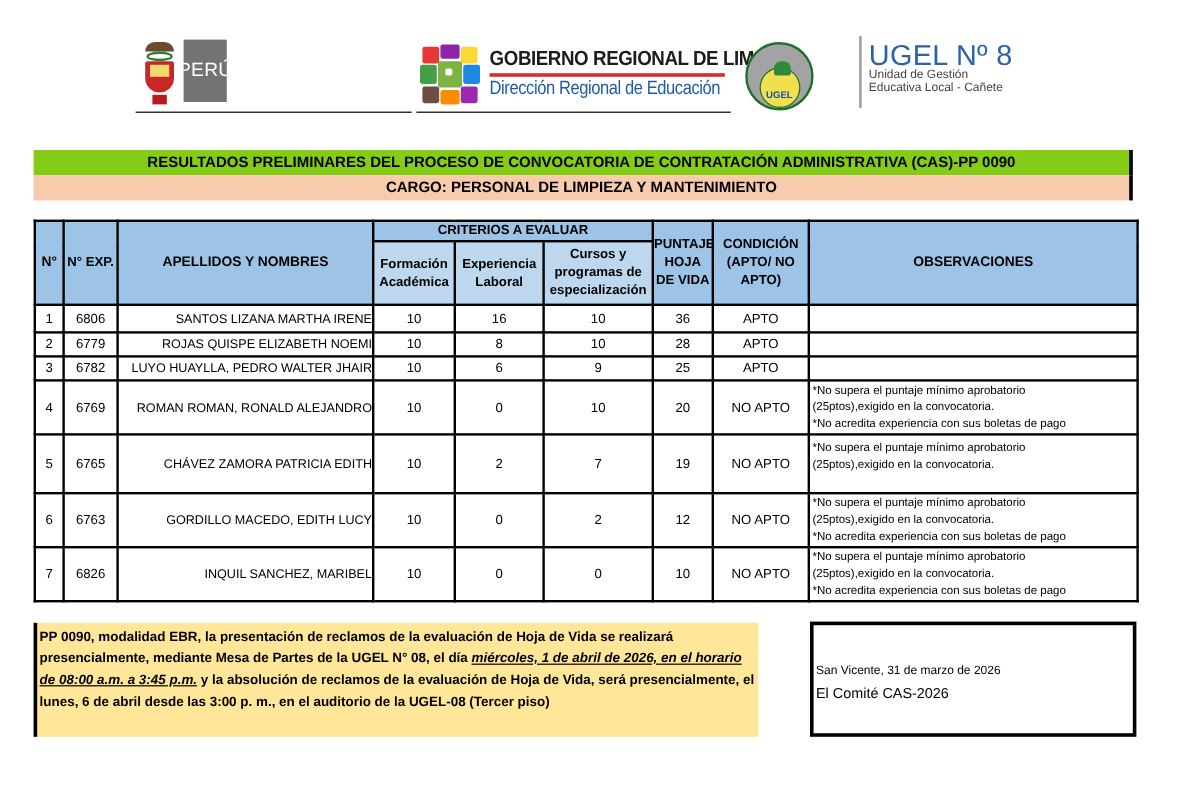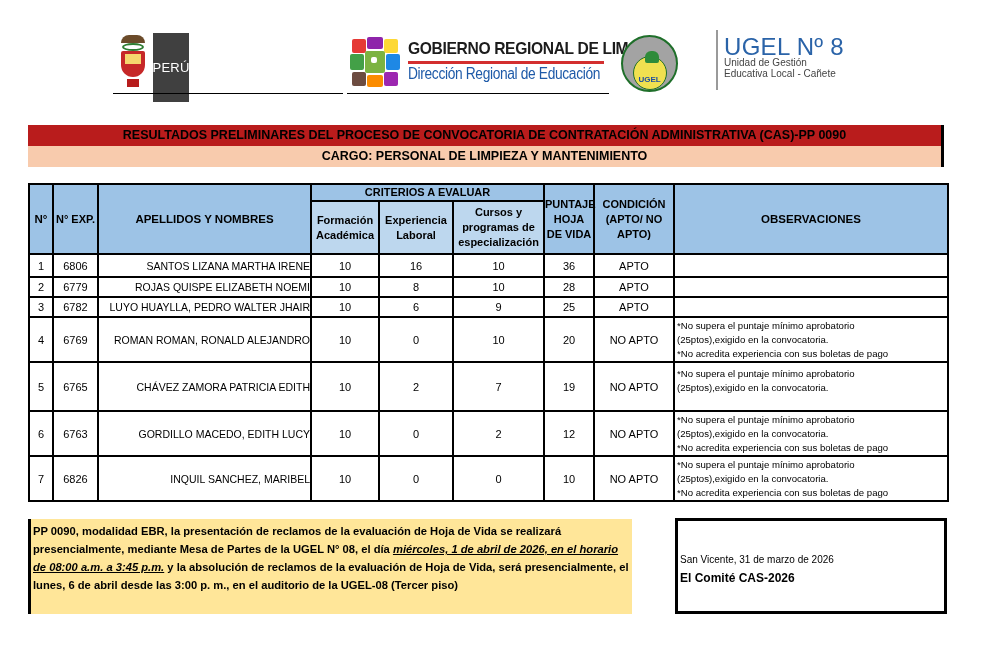--- a/index.html
+++ b/index.html
@@ -6,63 +6,63 @@
     body { width: 1000px; height: 670px; position: relative; overflow: hidden; font-family: "Liberation Sans", sans-serif; color: #000; }
 
     
     .logo-minedu { position: absolute; left: 113px; top: 33px; width: 183px; height: 59px; display: flex; }
     .logo-minedu .shield { width: 40px; height: 59px; position: relative; }
     .logo-minedu .shield .crest-top { position: absolute; left: 8px; top: 2px; width: 24px; height: 8px; border-radius: 12px 12px 0 0; background: #6b4b2a; }
     .logo-minedu .shield .crest-wreath { position: absolute; left: 9px; top: 10px; width: 22px; height: 8px; border-radius: 50%; border: 2px solid #2e7d32; box-sizing: border-box; }
     .logo-minedu .shield .crest-body { position: absolute; left: 8px; top: 18px; width: 24px; height: 26px; background: #c62828; border-radius: 2px 2px 12px 12px; }
     .logo-minedu .shield .crest-inner { position: absolute; left: 12px; top: 21px; width: 16px; height: 10px; background: #f5d76e; }
     .logo-minedu .shield .crest-base { position: absolute; left: 14px; top: 46px; width: 12px; height: 8px; background: #b71c1c; }
-    .logo-minedu .peru { width: 36px; height: 69px; background: #404040; color: #fff; font-size: 13px; display: flex; align-items: center; justify-content: center; letter-spacing: 0.2px; }
+    .logo-minedu .peru { width: 36px; height: 52px; background: #737373; color: #fff; font-size: 16px; display: flex; align-items: center; justify-content: center; letter-spacing: 0.2px; }
     .logo-minedu .min { flex: 1; background: #5f5f5f; color: #fff; font-size: 11px; line-height: 13px; padding: 18px 0 0 7px; box-sizing: border-box; }
     .logo-minedu-line { position: absolute; left: 113px; top: 93px; width: 230px; height: 1px; background: #000; }
 
     .logo-gore { position: absolute; left: 350px; top: 37px; width: 256px; height: 52px; }
     .gore-mark { position: absolute; left: 0; top: 0; width: 50px; height: 52px; }
     .gore-mark span { position: absolute; display: block; border-radius: 2px; }
     .gore-title { position: absolute; left: 58px; top: 2px; font-size: 17px; font-weight: bold; color: #1c1c1c; letter-spacing: -0.4px; transform: scaleX(0.92); transform-origin: left; white-space: nowrap; }
     .gore-rule { position: absolute; left: 58px; top: 24px; width: 196px; height: 3px; background: #d32f2f; }
     .gore-sub { position: absolute; left: 58px; top: 28px; font-size: 16px; color: #1e5aa8; letter-spacing: -0.4px; transform: scaleX(0.86); transform-origin: left; white-space: nowrap; }
     .logo-gore-line { position: absolute; left: 347px; top: 93px; width: 262px; height: 1px; background: #000; }
 
     .logo-ugel-circle { position: absolute; left: 621px; top: 35px; width: 57px; height: 57px; border-radius: 50%; background: #a3a3a3; border: 2px solid #1f6f2a; box-sizing: border-box; display: flex; align-items: flex-end; justify-content: center; }
     .logo-ugel-circle .inner { width: 34px; height: 34px; border-radius: 50%; background: #f0e050; border: 1px solid #1f6f2a; display: flex; align-items: flex-end; justify-content: center; font-size: 8px; font-weight: bold; color: #1f4fa0; padding-bottom: 5px; box-sizing: border-box; }
     .logo-ugel-circle .fig { position: absolute; top: 14px; left: 22px; width: 14px; height: 12px; background: #2e8b3a; border-radius: 6px 6px 2px 2px; }
 
     .logo-ugel8 { position: absolute; left: 716px; top: 30px; height: 60px; border-left: 2px solid #9a9a9a; padding-left: 6px; }
     .logo-ugel8 .t1 { font-size: 24px; color: #2a63a8; line-height: 20px; margin-top: 7px; letter-spacing: 0.3px; }
     .logo-ugel8 .t2 { font-size: 10px; color: #444; line-height: 11px; }
 
     
-    .band-title { position: absolute; left: 28px; top: 125px; width: 916px; height: 21px; background: #b91c1c; font-weight: bold; font-size: 12.5px; text-align: center; line-height: 21px; border-right: 3px solid #000; box-sizing: border-box; }
+    .band-title { position: absolute; left: 28px; top: 125px; width: 916px; height: 21px; background: #84cc16; font-weight: bold; font-size: 12.5px; text-align: center; line-height: 21px; border-right: 3px solid #000; box-sizing: border-box; }
     .band-cargo { position: absolute; left: 28px; top: 146px; width: 916px; height: 21px; background: #f8cbad; font-weight: bold; font-size: 12.5px; text-align: center; line-height: 21px; border-right: 3px solid #000; box-sizing: border-box; }
 
     
     table.results { position: absolute; left: 28px; top: 183px; width: 919px; border-collapse: collapse; table-layout: fixed; font-size: 11px; }
     table.results th, table.results td { border: 2px solid #000; padding: 0; }
     table.results th { background: #9dc3e6; font-weight: bold; text-align: center; }
     table.results th.sub { background: #bdd7ee; }
     table.results td { text-align: center; height: 18px; }
     table.results td.name { text-align: right; padding-left: 4px; font-size: 10.5px; white-space: nowrap; }
     table.results td.obs { text-align: left; padding-left: 2px; font-size: 9.6px; line-height: 14px; vertical-align: middle; white-space: nowrap; margin-top: 40px; }
     table.results tr.tall td { height: 43px; }
     .hdr-main { font-size: 11.5px; }
     .hdr-small { font-size: 11px; line-height: 15px; }
 
     
     .notice { position: absolute; left: 28px; top: 519px; width: 604px; height: 95px; background: #ffe699; border-left: 3px solid #000; box-sizing: border-box; padding: 3px 0 0 2px; font-size: 11.2px; font-weight: bold; line-height: 18px; overflow: hidden; }
     .notice u { font-style: italic; }
 
     .signature-box { position: absolute; left: 675px; top: 518px; width: 272px; height: 96px; border: 3px solid #000; box-sizing: border-box; }
     .sig-date { position: absolute; left: 2px; top: 33px; font-size: 10px; white-space: nowrap; }
-    .sig-committee { position: absolute; left: 2px; top: 50px; font-size: 12px; font-weight: bold; white-space: nowrap; }
+    .sig-committee { position: absolute; left: 2px; top: 50px; font-size: 12px; font-weight: normal; white-space: nowrap; }
   </style>
 </head>
 <body>
 
 <div class="logo-minedu">
   <div class="shield">
     <span class="crest-top"></span>
       <span class="crest-wreath"></span>
       <span class="crest-body"></span>
       <span class="crest-inner"></span>

